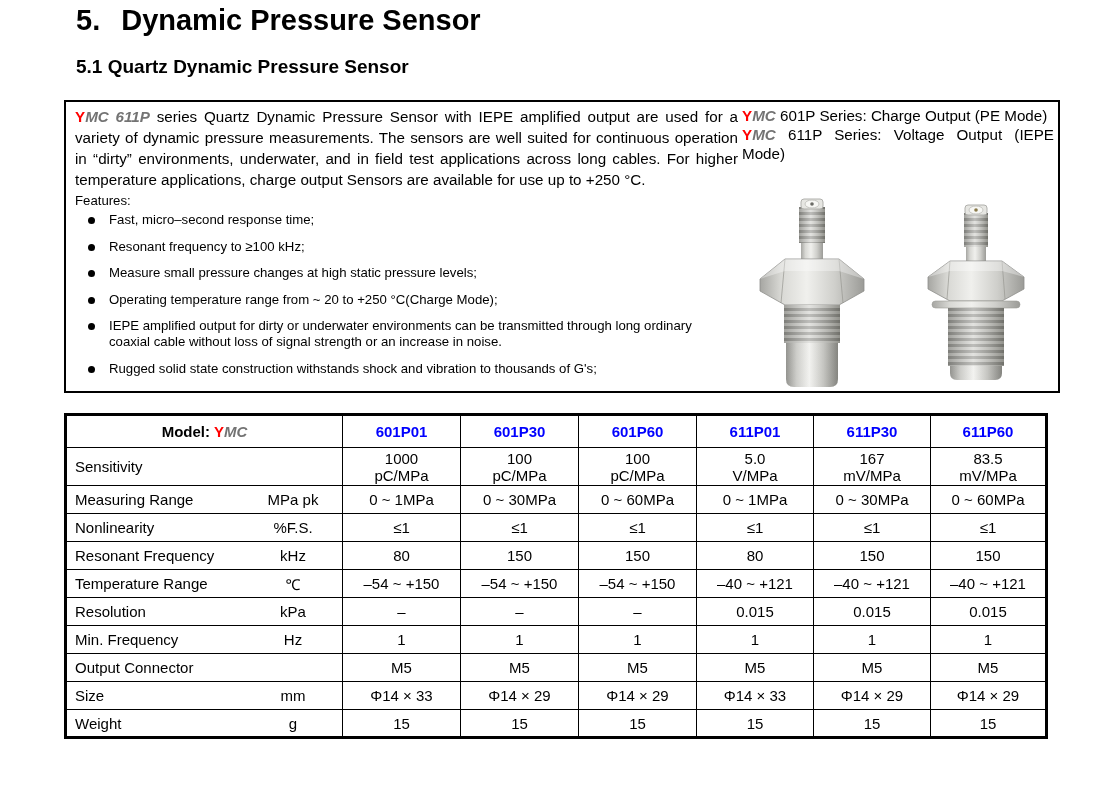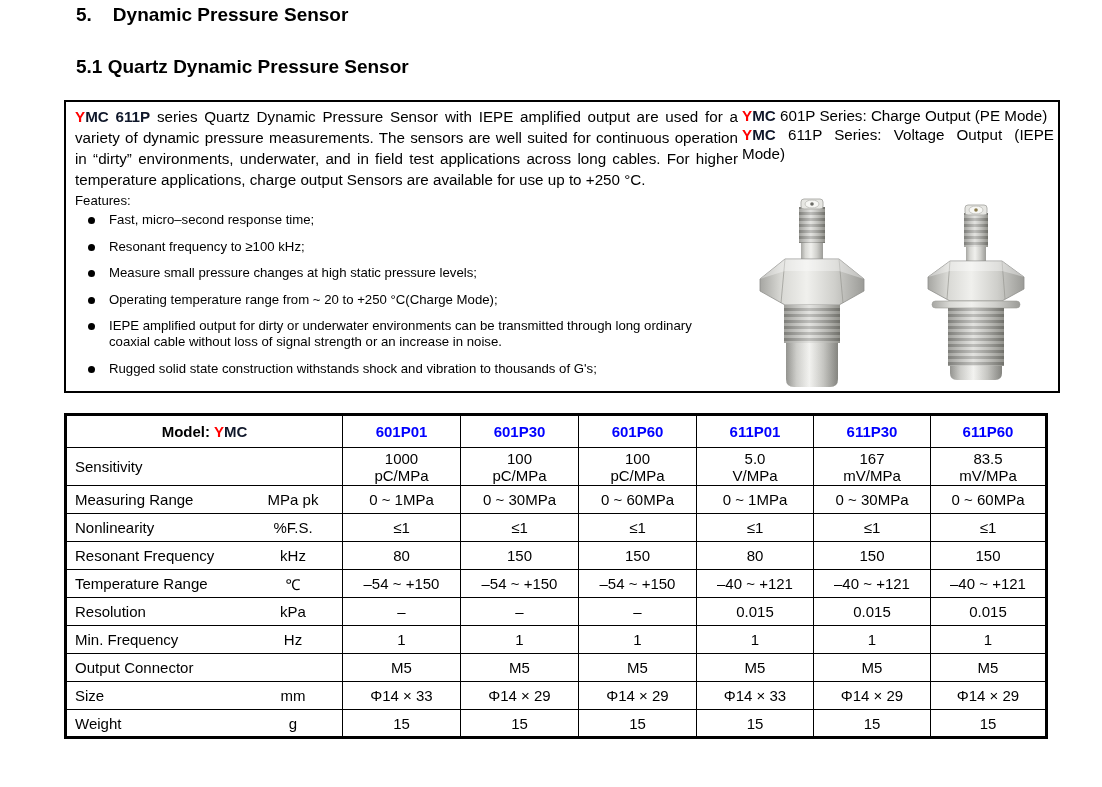--- a/index.html
+++ b/index.html
@@ -7,27 +7,27 @@
   .page {
     position: relative;
     width: 1102px;
     height: 787px;
     background: #ffffff;
     font-family: "Liberation Sans", sans-serif;
     color: #000000;
     overflow: hidden;
   }
   .red  { color: #ff0000; }
-  .blue { color: #0f172a; }
+  .blue { color: #737373; font-style: italic; }
   b, .bold { font-weight: bold; }
 
   
   .heading {
     position: absolute; left: 76px; top: 4px;
-    font-size: 19px; font-weight: bold; color: #000;
+    font-size: 29px; font-weight: bold; color: #000;
   }
   .heading .hnum { margin-right: 21px; }
   .subheading {
     position: absolute; left: 76px; top: 56px;
     font-size: 19px; font-weight: bold; color: #000;
   }
 
   
   .info-box {
     position: absolute; left: 64px; top: 100px;

